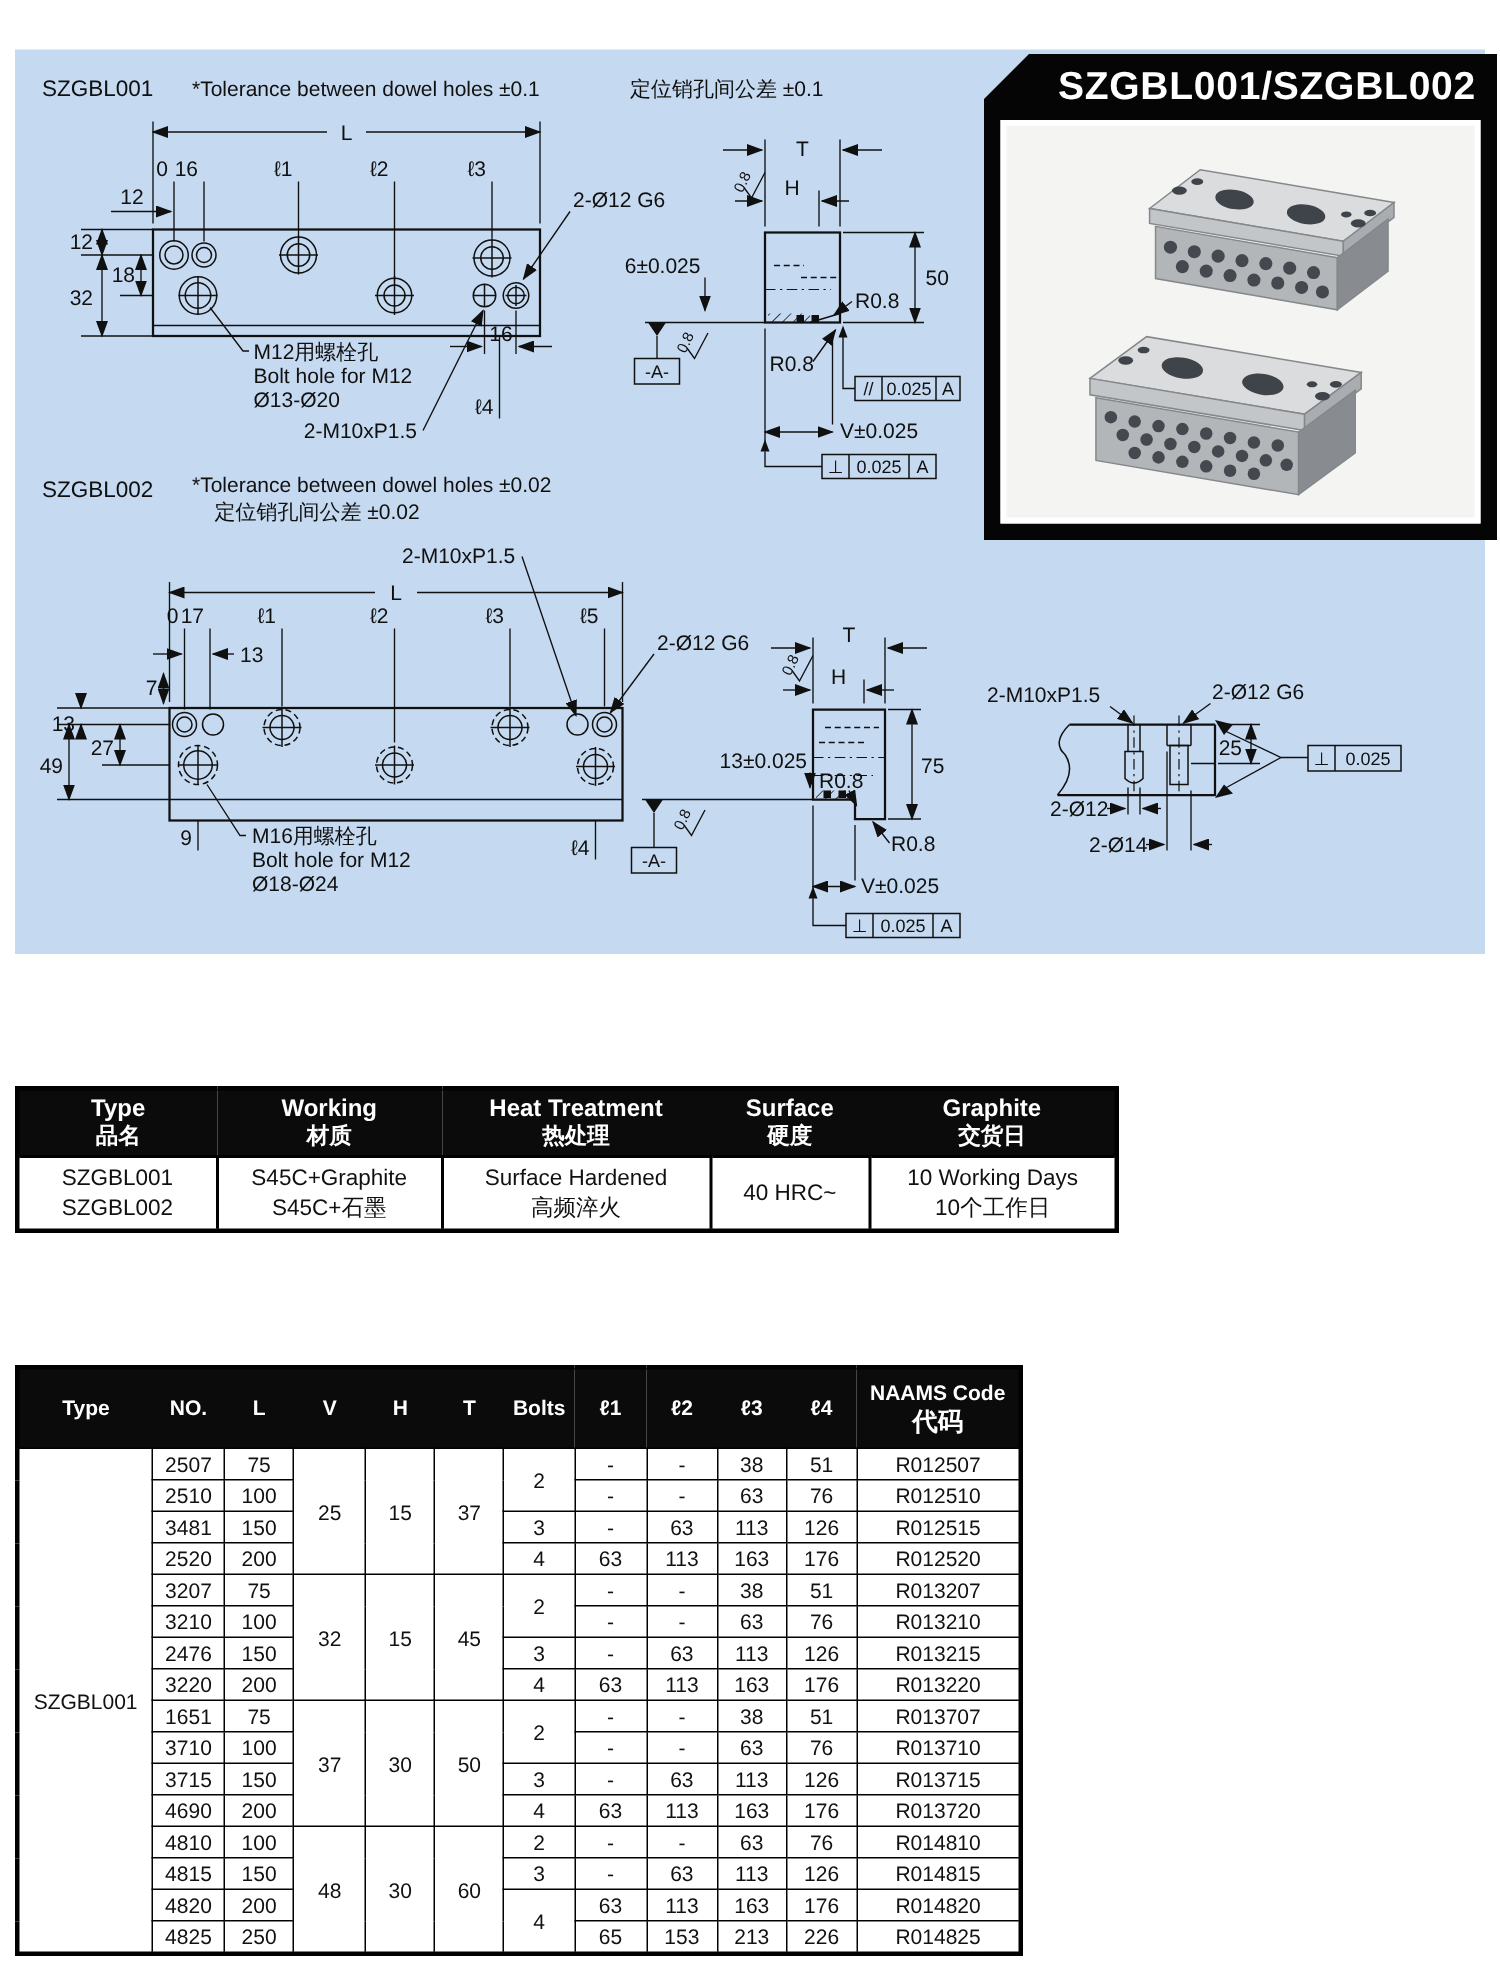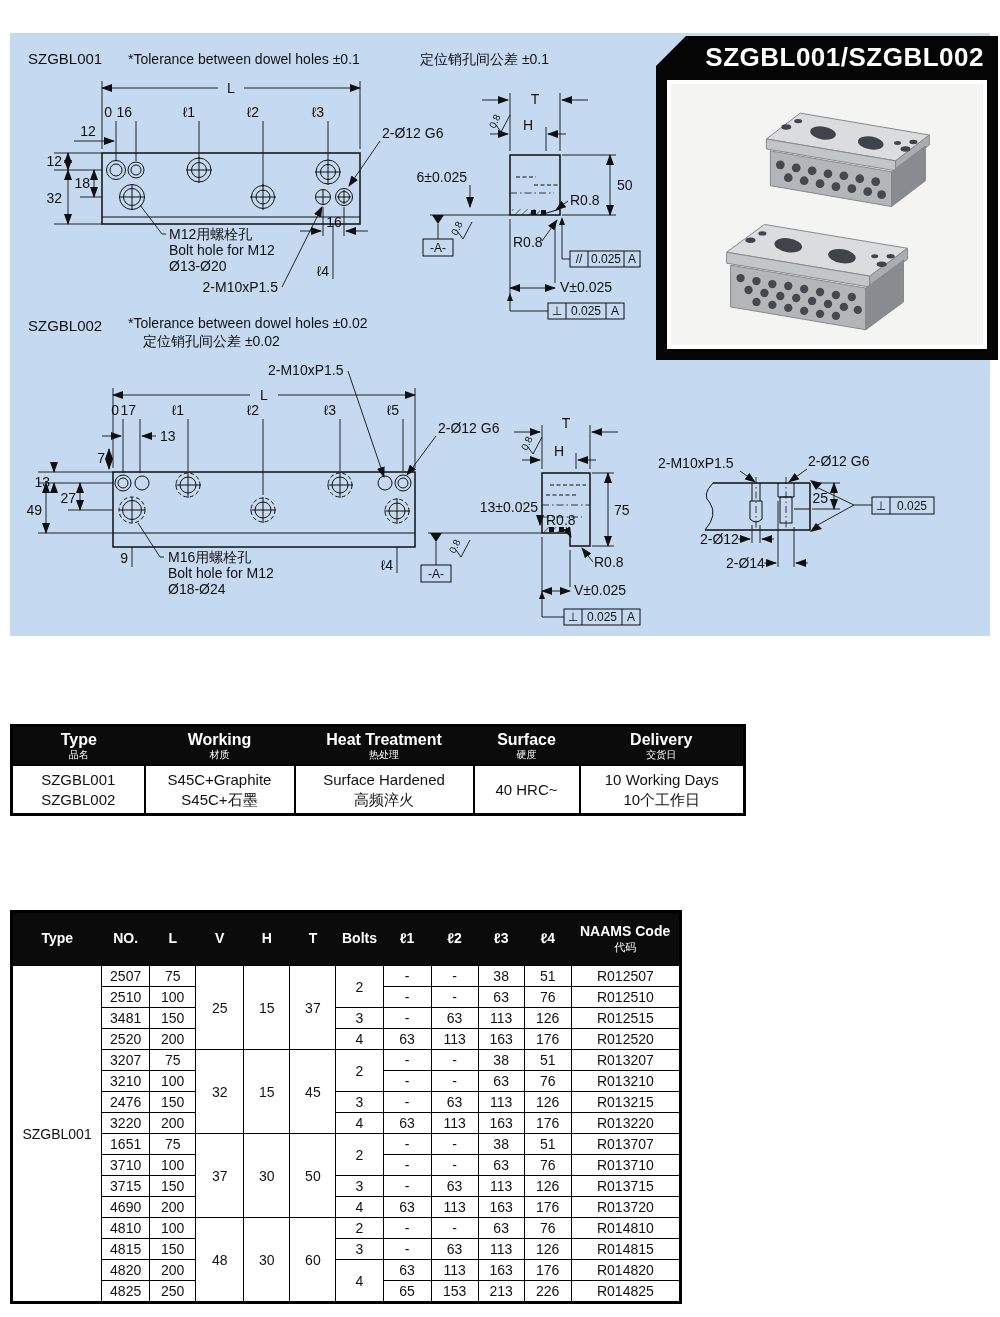--- a/index.html
+++ b/index.html
@@ -18,27 +18,27 @@
            clip-path:polygon(30px 0,100% 0,100% 100%,0 100%,0 30px);margin-top:28px;}
   .prodtitle{position:absolute;left:0;top:0;width:100%;height:40px;line-height:42px;color:#fff;
              font-weight:bold;font-size:26px;text-align:right;padding-right:14px;box-sizing:border-box;
              letter-spacing:0.5px;}
   .prodimg{position:absolute;left:11px;top:44px;right:11px;bottom:11px;background:#f4f4f2;
            border:4px solid #ffffff;}
   
   .spec{position:absolute;left:10px;top:724px;width:733px;border-collapse:collapse;
         border:3px solid #000;table-layout:fixed;}
   .spec th{background:#0b0b0b;color:#fff;font-weight:bold;font-size:16px;padding:3px 2px;line-height:1.2;}
-  .spec th .cn{font-size:10px;font-weight:normal;}
+  .spec th .cn{font-size:15px;font-weight:bold;}
   .spec td{border:2px solid #000;text-align:center;font-size:15px;line-height:1.3;padding:4px 2px;background:#fff;}
   
   .dimt{position:absolute;left:10px;top:910px;width:672px;border-collapse:collapse;
         border:3px solid #000;table-layout:fixed;}
   .dimt th{background:#0b0b0b;color:#fff;font-weight:bold;font-size:14px;height:52px;line-height:1.25;padding:0 1px;}
-  .dimt th .cn{font-size:11px;font-weight:normal;}
+  .dimt th .cn{font-size:17px;font-weight:bold;}
   .dimt td{border:1.5px solid #000;text-align:center;font-size:14px;height:20px;padding:0 1px;background:#fff;}
 </style>
 </head>
 <body>
 
 <div class="page">
 
   <div class="bluepanel">
   <svg class="bp" width="980" height="603" viewBox="0 0 980 603">
     <defs>
@@ -515,21 +515,21 @@
           </th>
         <th>
             <div>Heat Treatment</div>
             <div class="cn">热处理</div>
           </th>
         <th>
             <div>Surface</div>
             <div class="cn">硬度</div>
           </th>
         <th>
-            <div>Delivery</div>
+            <div>Graphite</div>
             <div class="cn">交货日</div>
           </th>
       </tr>
     </thead>
     <tbody>
       <tr>
         <td>
             <div>SZGBL001</div>
             <div>SZGBL002</div>
           </td>

